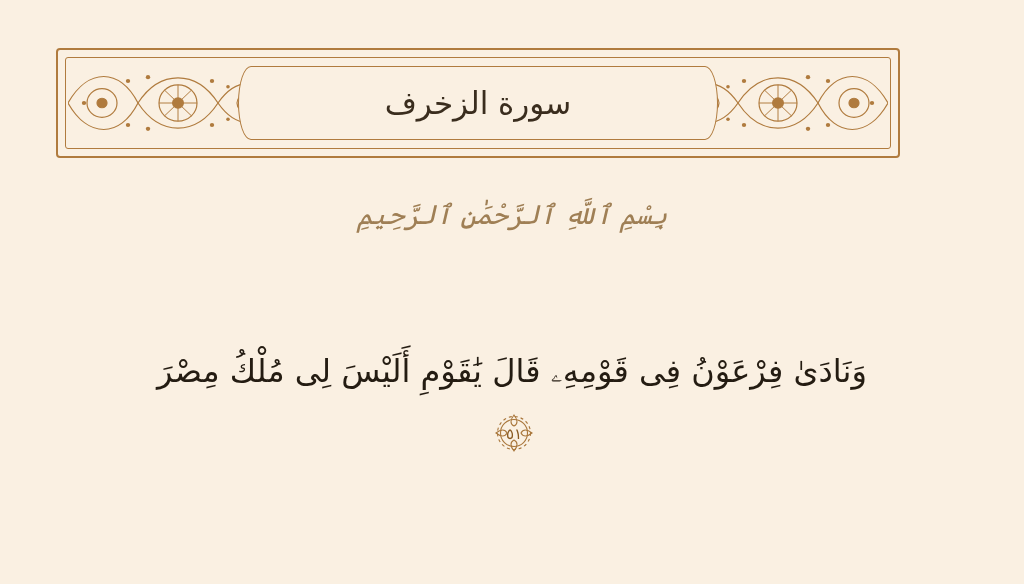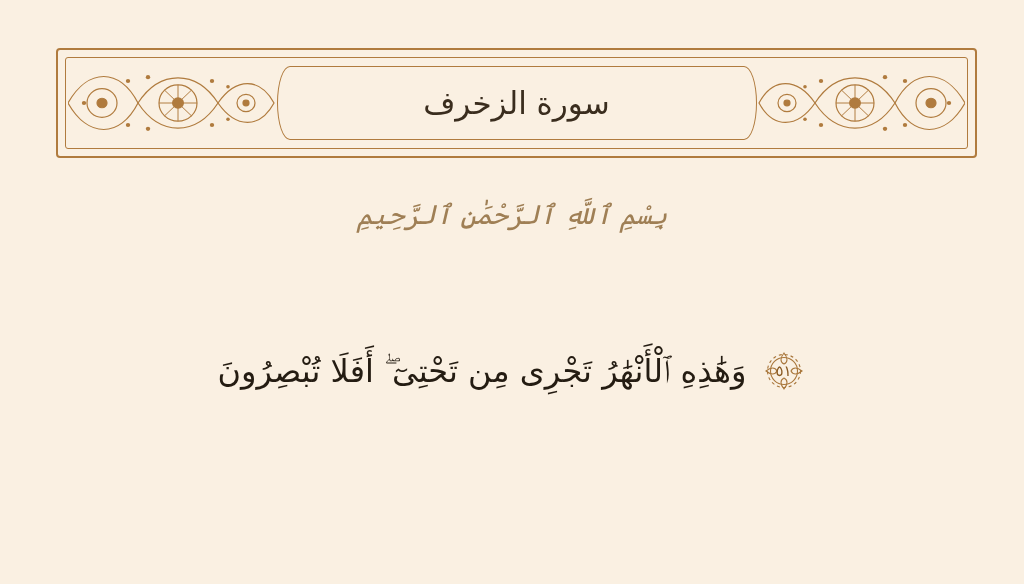--- a/index.html
+++ b/index.html
@@ -13,21 +13,21 @@
     font-family: "DejaVu Sans", sans-serif;
     overflow: hidden;
     position: relative;
   }
 
   
   .surah-banner {
     position: absolute;
     left: 56px;
     top: 48px;
-    width: 921px;
+    width: 844px;
     height: 110px;
     border: 2px solid #b07b3e;
     border-radius: 4px;
     box-sizing: border-box;
     background: #faf0e2;
   }
   .surah-banner-inner {
     position: absolute;
     left: 7px;
     top: 7px;
@@ -205,29 +205,29 @@
   <div class="surah-plate">
     <div class="surah-name">سورة الزخرف</div>
   </div>
 </div>
 
 <div class="basmala-row">
   <span class="basmala">بِسْمِ ٱللَّهِ ٱلرَّحْمَٰنِ ٱلرَّحِيمِ</span>
 </div>
 
 <div class="ayah-block">
+  <div class="ayah-line">وَنَادَىٰ فِرْعَوْنُ فِى قَوْمِهِۦ قَالَ يَٰقَوْمِ أَلَيْسَ لِى مُلْكُ مِصْرَ</div>
   <div class="ayah-line">
     <span class="ayah-number">
       <svg viewBox="0 0 46 46" aria-hidden="true">
         <g fill="none" stroke="#a9773c" stroke-width="1.1">
           <circle cx="23" cy="23" r="13.5"></circle>
           <circle cx="23" cy="23" r="16.5" stroke-dasharray="3 3"></circle>
           <path d="M23,5 C27,10 27,14 23,16 C19,14 19,10 23,5 Z"></path>
           <path d="M23,41 C27,36 27,32 23,30 C19,32 19,36 23,41 Z"></path>
           <path d="M5,23 C10,19 14,19 16,23 C14,27 10,27 5,23 Z"></path>
           <path d="M41,23 C36,19 32,19 30,23 C32,27 36,27 41,23 Z"></path>
         </g>
       </svg>
       <span class="num">٥١</span>
     </span>
-    <span>وَهَٰذِهِ ٱلْأَنْهَٰرُ تَجْرِى مِن تَحْتِىٓ ۖ أَفَلَا تُبْصِرُونَ</span>
   </div>
 </div>
 
 </body></html>

